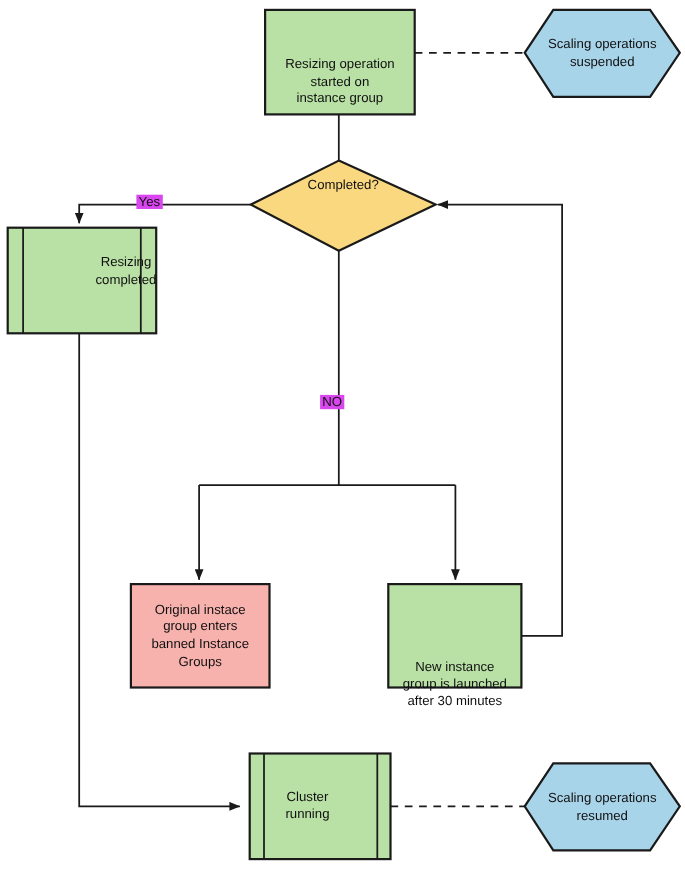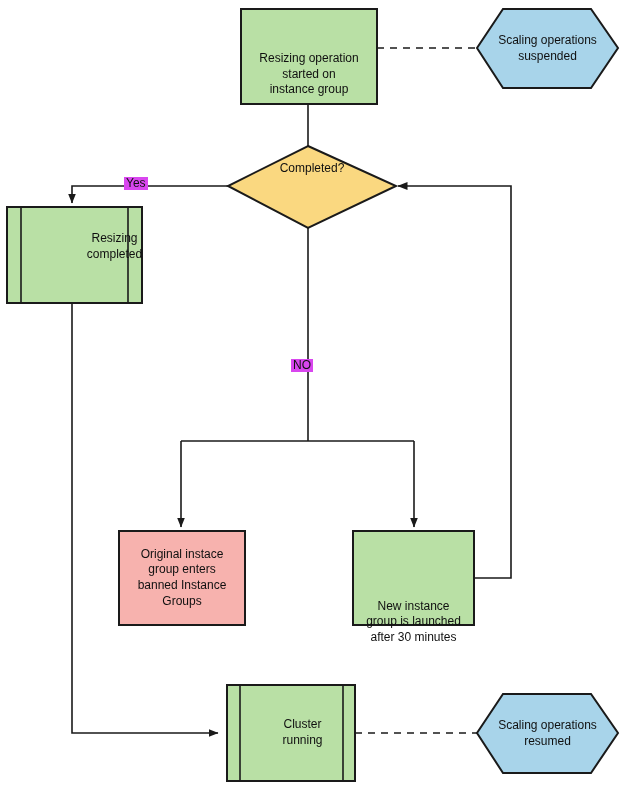--- a/index.html
+++ b/index.html
@@ -117,21 +117,21 @@
 
 <div class="node-text" style="left:119px; top:531px; width:126px; height:94px;border-radius:30px;">Original instace
 group enters
 banned Instance
 Groups</div>
 
 <div class="node-text" style="left:353px; top:531px; width:121px; height:94px;margin-top:44px;">New instance
 group is launched
 after 30 minutes</div>
 
-<div class="node-text" style="left:251px; top:685px; width:103px; height:96px;">Cluster
+<div class="node-text" style="left:228px; top:685px; width:103px; height:96px;">Cluster
 running</div>
 
 <div class="node-text" style="left:477px; top:694px; width:141px; height:79px;">Scaling operations
 resumed</div>
 
 <div class="edge-label" style="left:124px; top:177px;">Yes</div>
 
 <div class="edge-label" style="left:291px; top:359px;">NO</div>
 
 </body></html>

